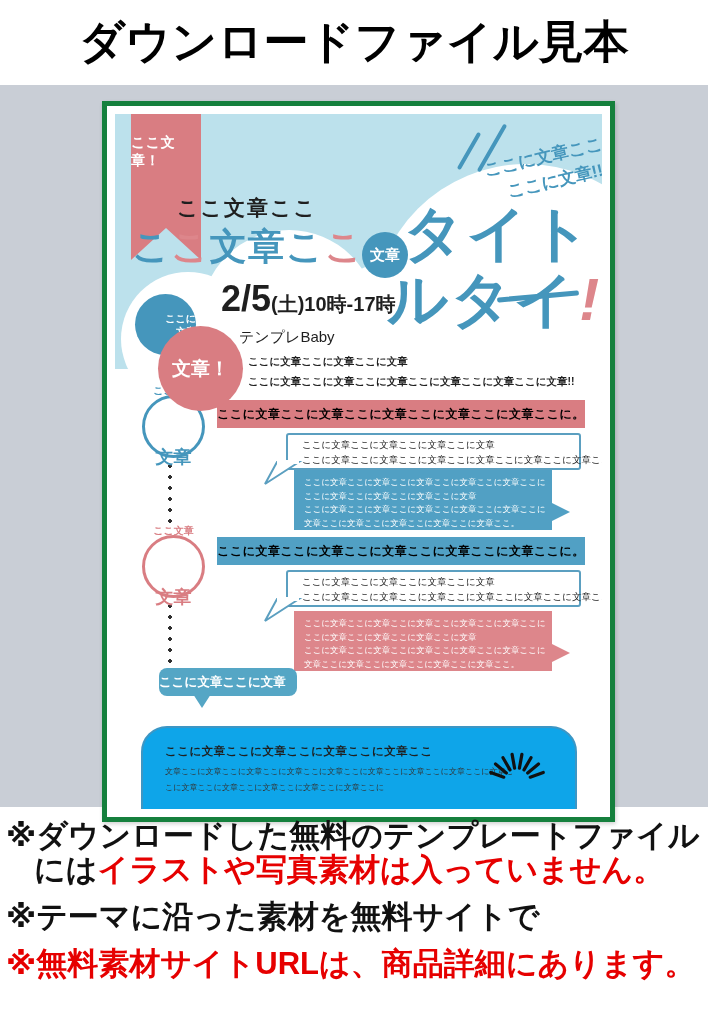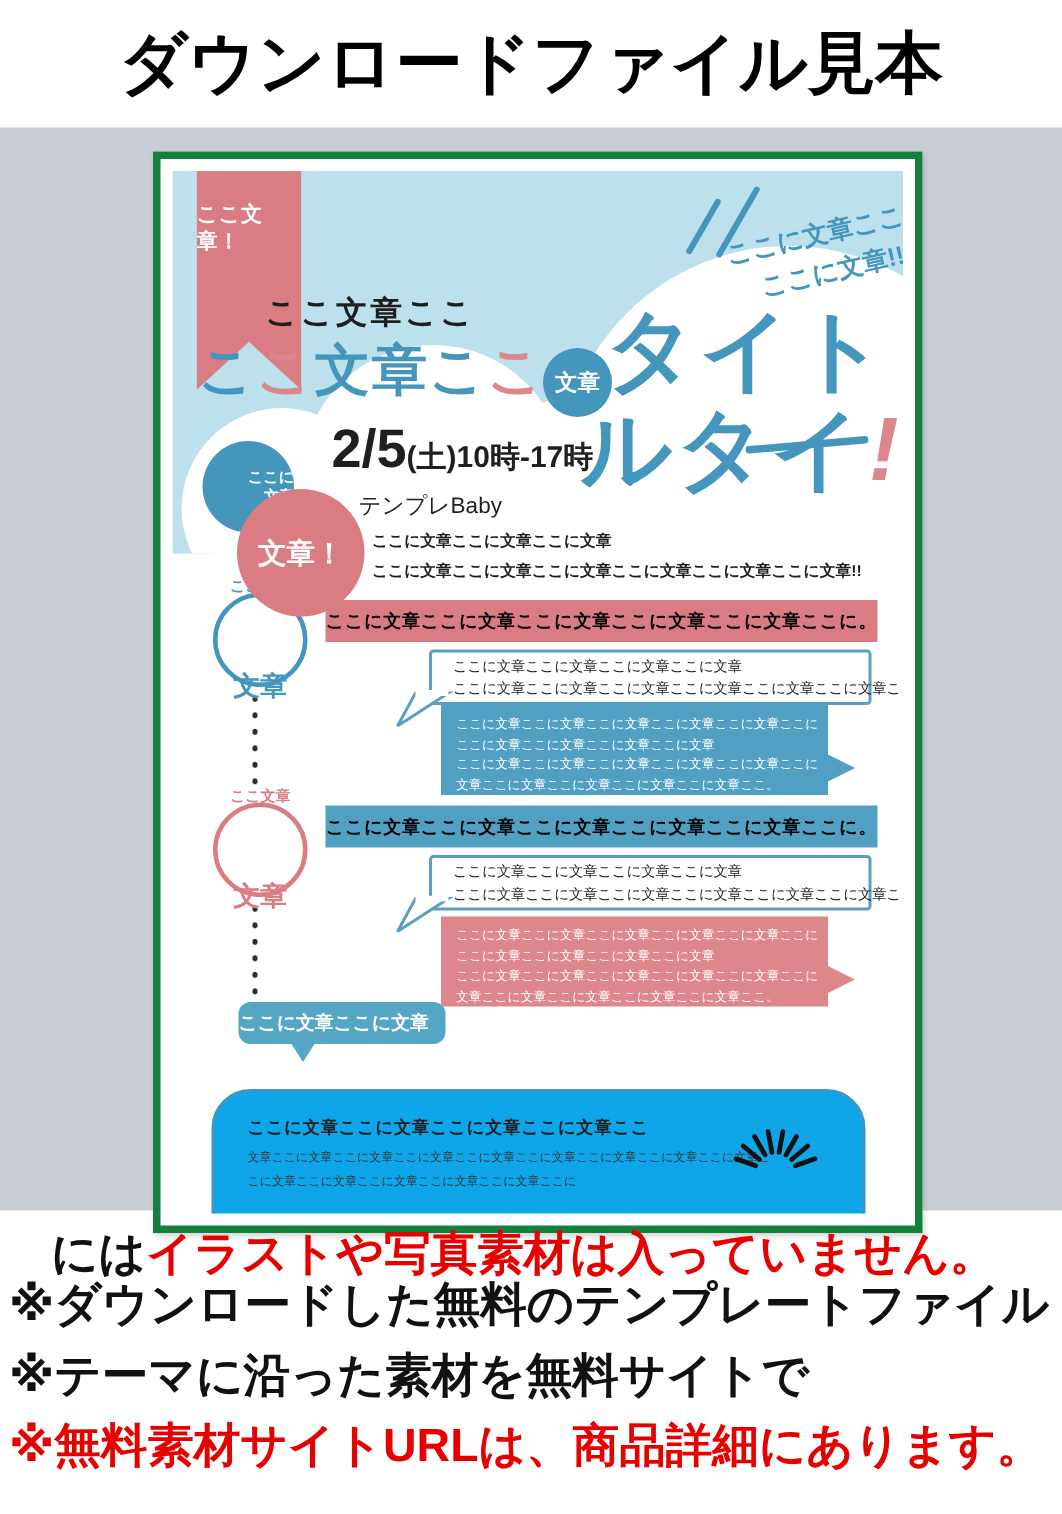--- a/index.html
+++ b/index.html
@@ -276,21 +276,21 @@
             <line x1="20.8" y1="39.2" x2="7.7" y2="34.5"></line>
           </g>
         </svg>
       </div>
 
     </div>
   </div>
 </div>
 
 <div class="notes">
+  <div class="note-line">※ダウンロードした無料のテンプレートファイル</div>
   <div class="note-line indent1">
     <span>には</span><span class="red">イラストや写真素材は入っていません。</span>
   </div>
-  <div class="note-line">※ダウンロードした無料のテンプレートファイル</div>
   <div class="gap"></div>
   <div class="note-line">※テーマに沿った素材を無料サイトで</div>
   <div class="gap"></div>
   <div class="note-line red">※無料素材サイトURLは、商品詳細にあります。</div>
 </div>
 
 </body></html>

